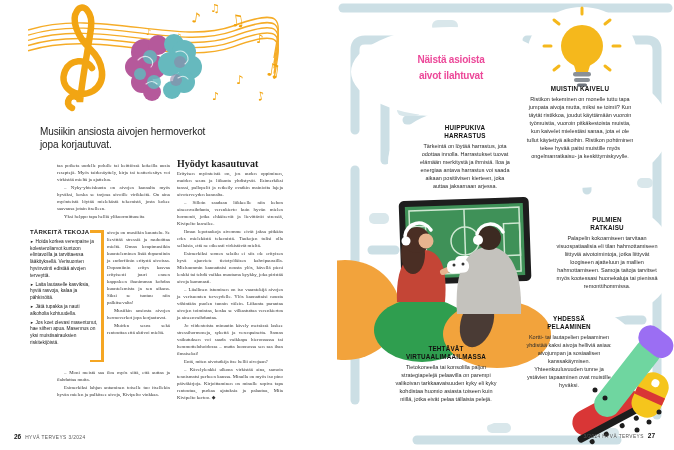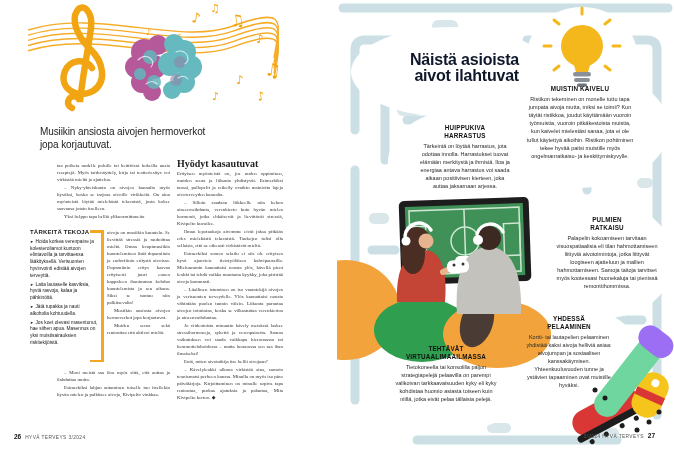--- a/index.html
+++ b/index.html
@@ -19,22 +19,22 @@
      color:#222;margin:0 0 3px 0;}
   .sidebar{font-family:"Liberation Sans",sans-serif;font-size:4.8px;line-height:6.8px;color:#222;}
   .sidebar .sb-title{font-weight:800;font-size:6px;letter-spacing:.2px;margin:0 0 3px 0;}
   .sb-item{margin:0 0 2px 0;}
   .sb-bullet{color:#1d1d1b;font-size:4px;margin-right:1.5px;}
   .bracket{background:#F5A623;}
   .footer{font-size:4.8px;color:#555;letter-spacing:.4px;display:flex;gap:4px;align-items:baseline;}
   .pageno{font-weight:800;font-size:6.5px;color:#111;letter-spacing:0;}
 
   
-  .rp-title{left:383px;top:52px;width:136px;text-align:right;font-weight:800;
-     font-size:16px;line-height:16px;letter-spacing:-.2px;color:#0f172a;}
+  .rp-title{left:383px;top:52px;width:136px;text-align:center;font-weight:800;
+     font-size:10px;line-height:16px;letter-spacing:-.2px;color:#ec4899;}
   .rp-section{text-align:center;color:#2b2b2b;}
   .rp-section h3{margin:0 0 2.5px 0;font-size:6.3px;line-height:7.6px;font-weight:800;
      letter-spacing:.2px;color:#111;white-space:pre-line;}
   .rp-section p{margin:0 auto;font-size:5.5px;line-height:8.1px;}
 </style>
 </head>
 <body>
 
 <div class="spread">
 

